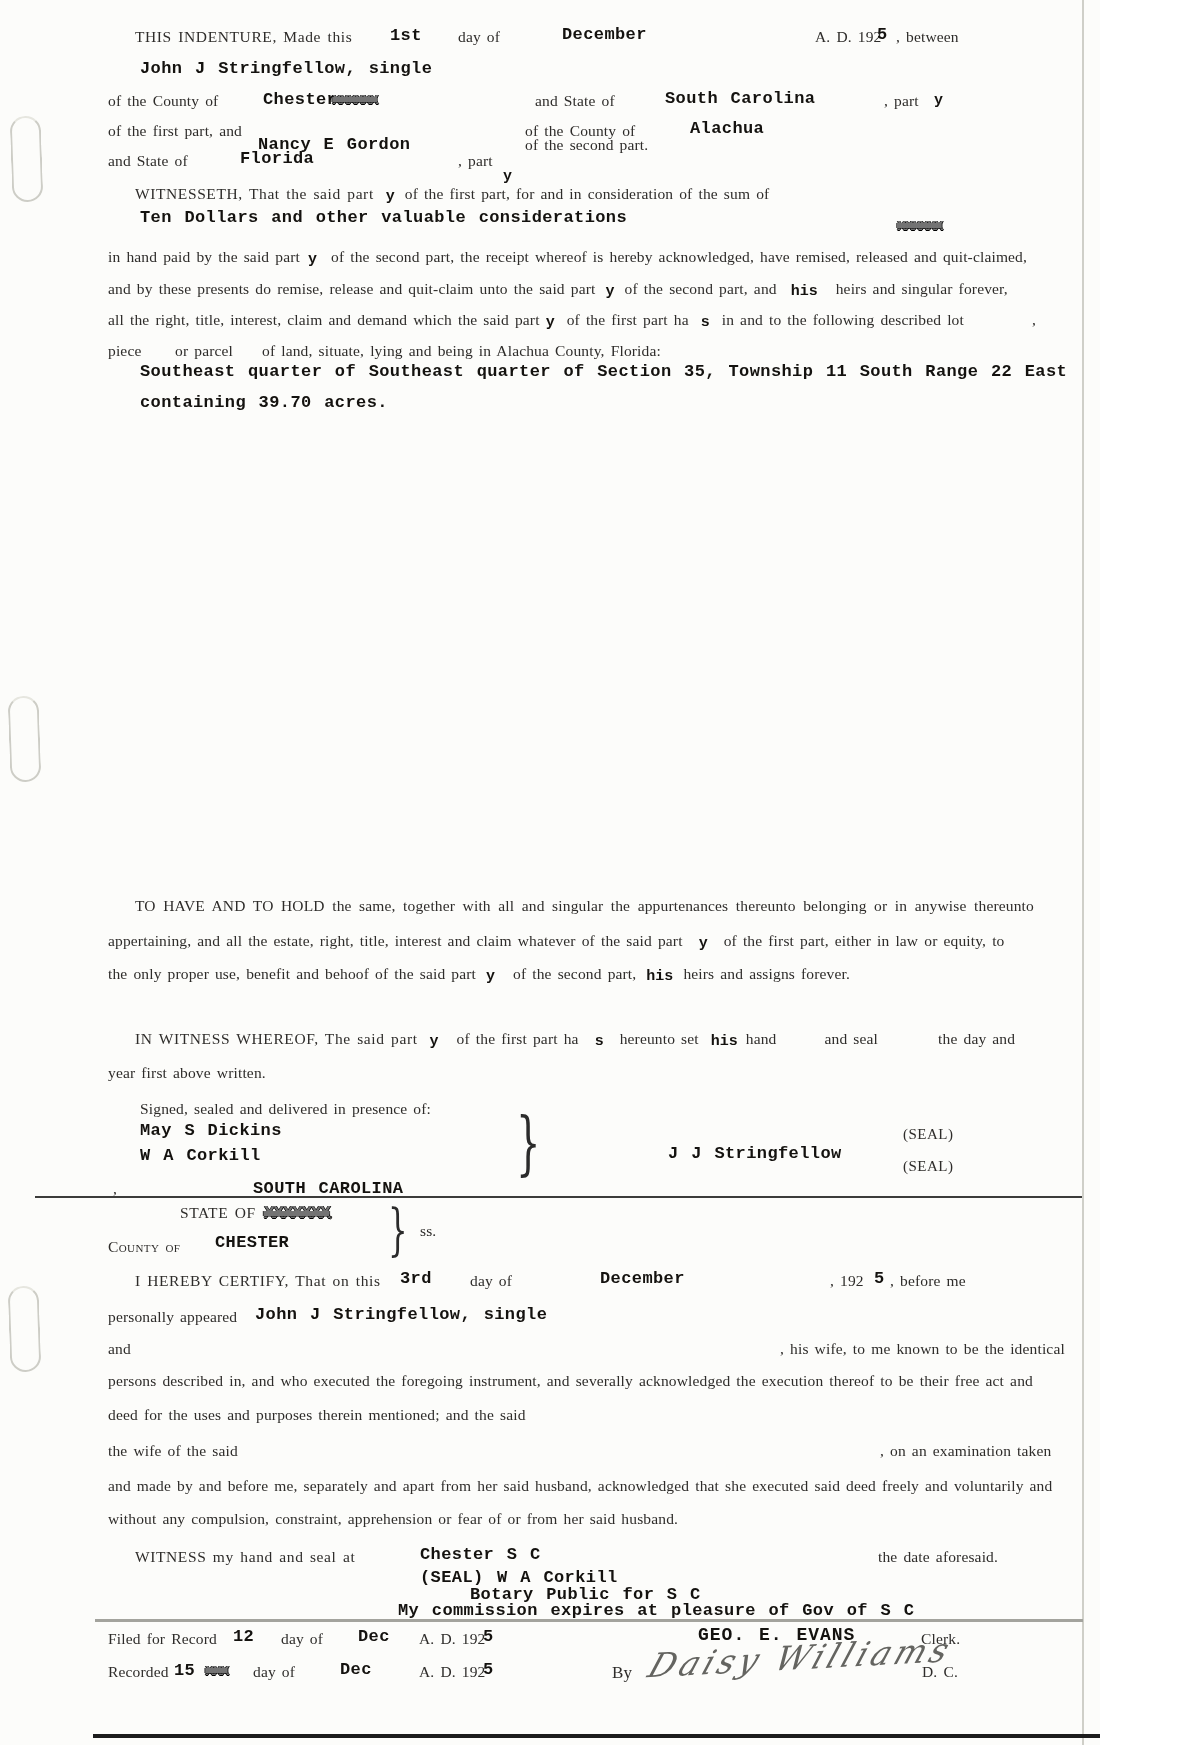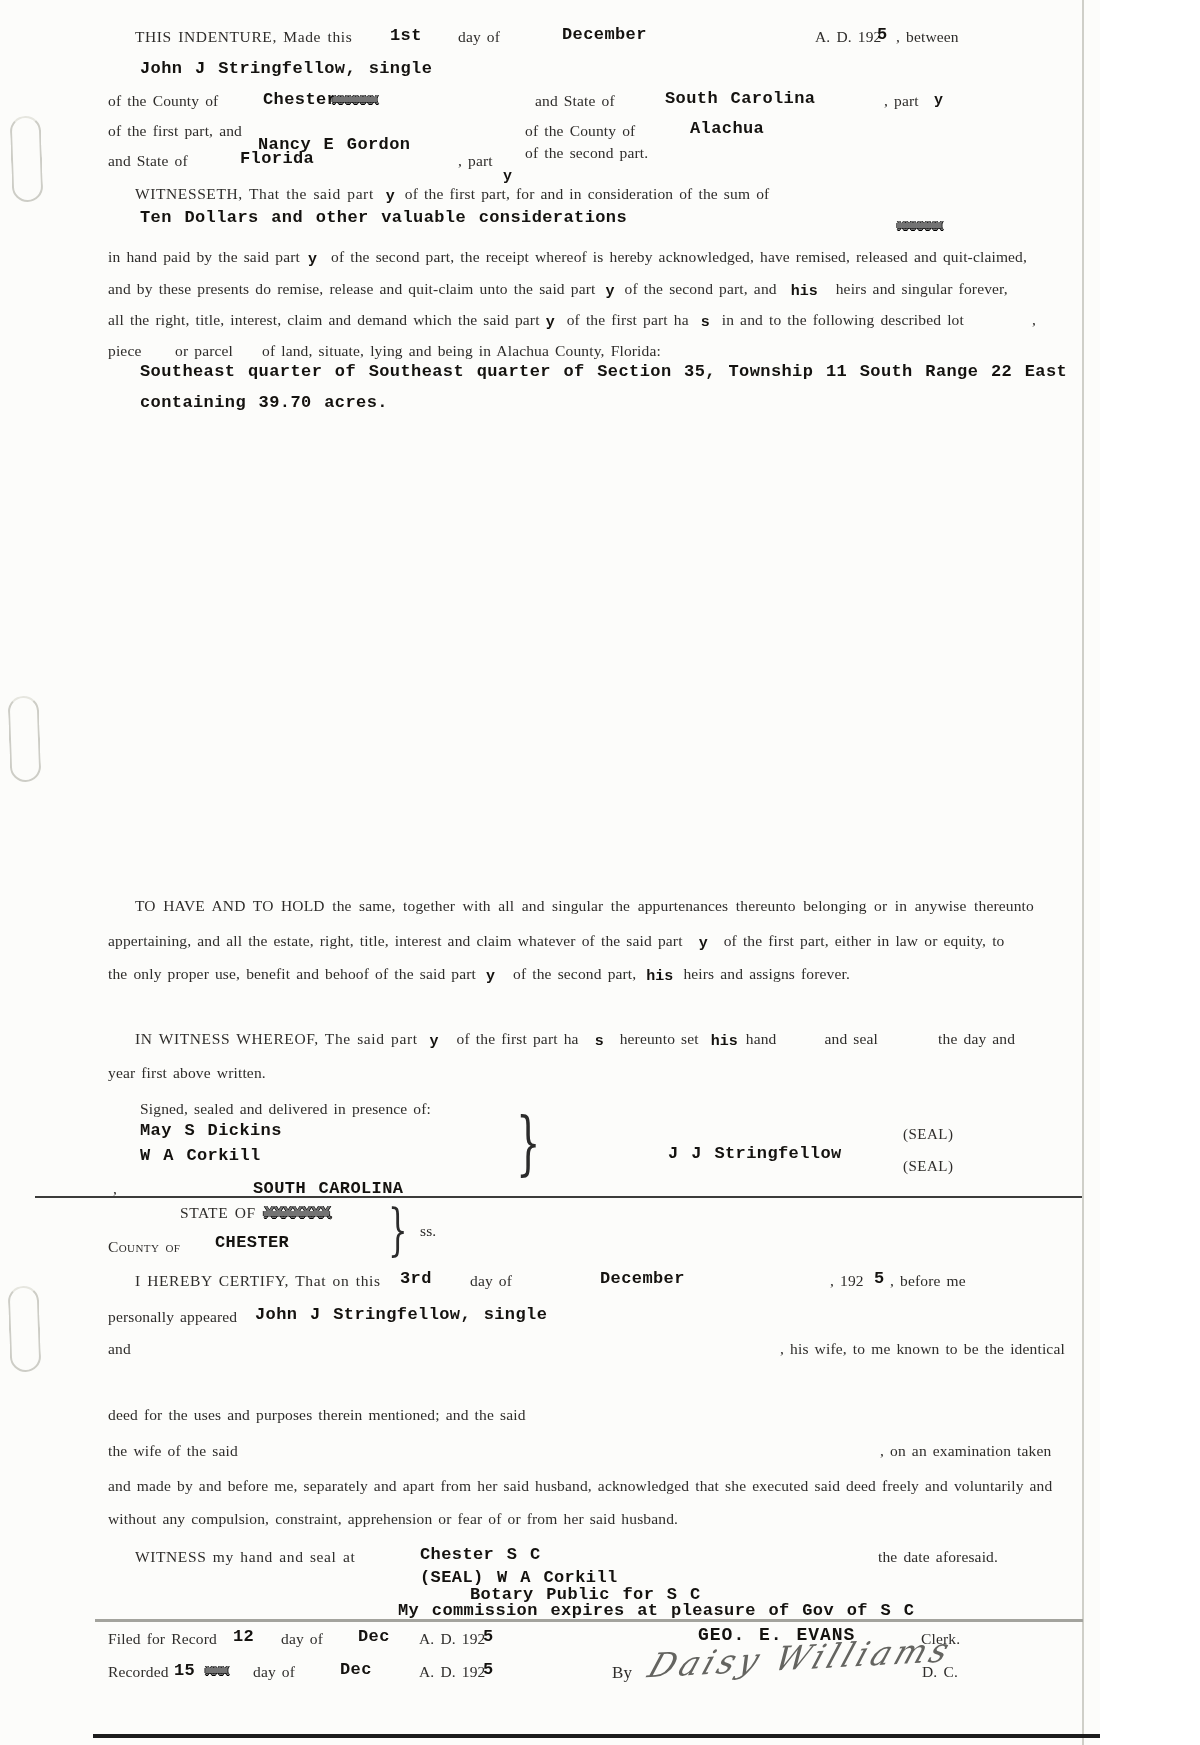--- a/index.html
+++ b/index.html
@@ -62,21 +62,21 @@
 
   <div class="seg" style="left:108px; top:122px;">of the first part, and</div>
   <div class="seg t" style="left:258px; top:119px;margin-top:16px;">Nancy E Gordon</div>
   <div class="seg" style="left:525px; top:122px;">of the County of</div>
   <div class="seg t" style="left:690px; top:119px;">Alachua</div>
 
   <div class="seg" style="left:108px; top:152px;">and State of</div>
   <div class="seg t" style="left:240px; top:149px;">Florida</div>
   <div class="seg" style="left:458px; top:152px;">, part</div>
   <div class="seg ti" style="left:503px; top:151px;">y</div>
-  <div class="seg" style="left:525px; top:144px;">of the second part.</div>
+  <div class="seg" style="left:525px; top:136px;">of the second part.</div>
 
   <div class="seg" style="left:135px; top:185px;"><span class="cap">WITNESSETH, That the said part</span><span class="ti" style="margin:0 10px 0 12px;">y</span><span>of the first part, for and in consideration of the sum of</span></div>
 
   <div class="seg t" style="left:140px; top:208px;">Ten Dollars and other valuable considerations</div>
   <div class="seg t xblob" style="left:897px; top:215px;">xxxxxx</div>
 
   <div class="seg" style="left:108px; top:248px;"><span>in hand paid by the said part</span><span class="ti" style="margin:0 14px 0 8px;">y</span><span>of the second part, the receipt whereof is hereby acknowledged, have remised, released and quit-claimed,</span></div>
 
   <div class="seg" style="left:108px; top:280px;"><span>and by these presents do remise, release and quit-claim unto the said part</span><span class="ti" style="margin:0 10px 0 10px;">y</span><span>of the second part, and</span><span class="ti" style="margin:0 18px 0 14px;">his</span><span>heirs and singular forever,</span></div>
 
@@ -121,20 +121,21 @@
   <div class="seg" style="left:830px; top:1272px;">, 192</div>
   <div class="seg t" style="left:874px; top:1269px;">5</div>
   <div class="seg" style="left:890px; top:1272px;">, before me</div>
 
   <div class="seg" style="left:108px; top:1308px;">personally appeared</div>
   <div class="seg t" style="left:255px; top:1305px;">John J Stringfellow, single</div>
 
   <div class="seg" style="left:108px; top:1340px;">and</div>
   <div class="seg" style="left:780px; top:1340px;">, his wife, to me known to be the identical</div>
 
+  <div class="seg" style="left:108px; top:1372px;">persons described in, and who executed the foregoing instrument, and severally acknowledged the execution thereof to be their free act and</div>
   <div class="seg" style="left:108px; top:1406px;">deed for the uses and purposes therein mentioned; and the said</div>
   <div class="seg" style="left:108px; top:1442px;">the wife of the said</div>
   <div class="seg" style="left:880px; top:1442px;">, on an examination taken</div>
   <div class="seg" style="left:108px; top:1510px;">without any compulsion, constraint, apprehension or fear of or from her said husband.</div>
   <div class="seg" style="left:108px; top:1477px;">and made by and before me, separately and apart from her said husband, acknowledged that she executed said deed freely and voluntarily and</div>
 
   <div class="seg cap" style="left:135px; top:1548px;">WITNESS my hand and seal at</div>
   <div class="seg t" style="left:420px; top:1545px;">Chester S C</div>
   <div class="seg" style="left:878px; top:1548px;">the date aforesaid.</div>
   <div class="seg t" style="left:420px; top:1568px;">(SEAL)</div>

